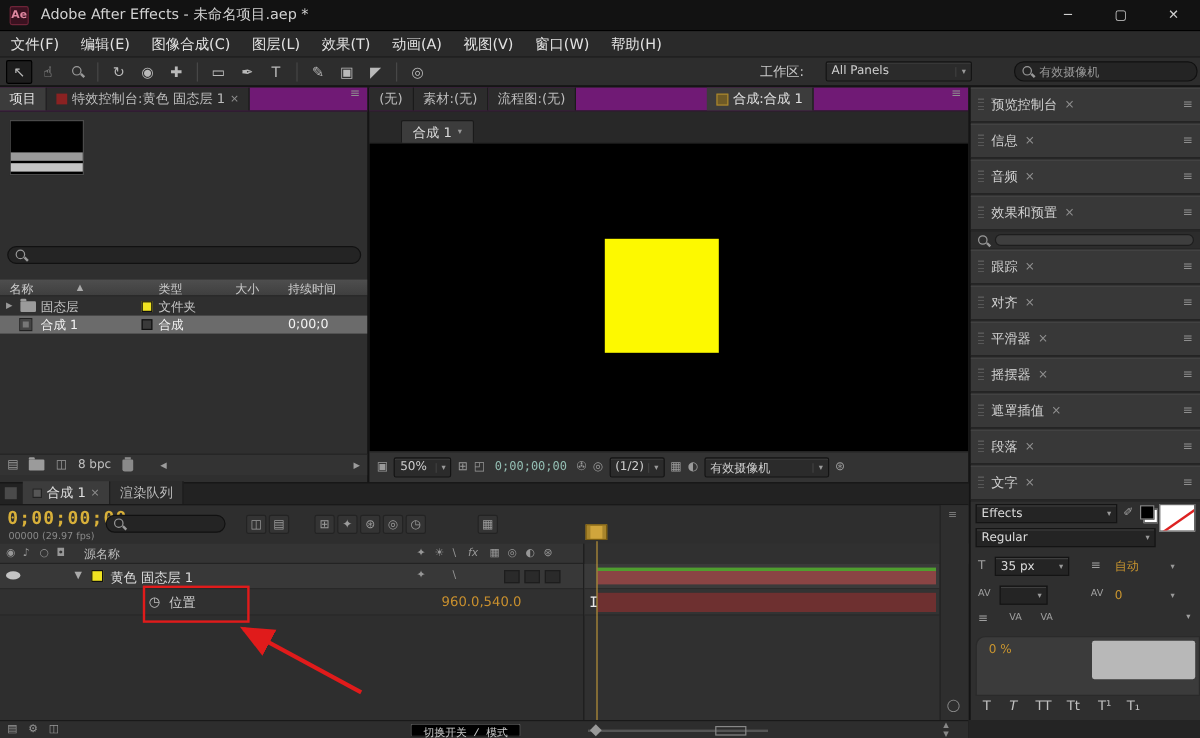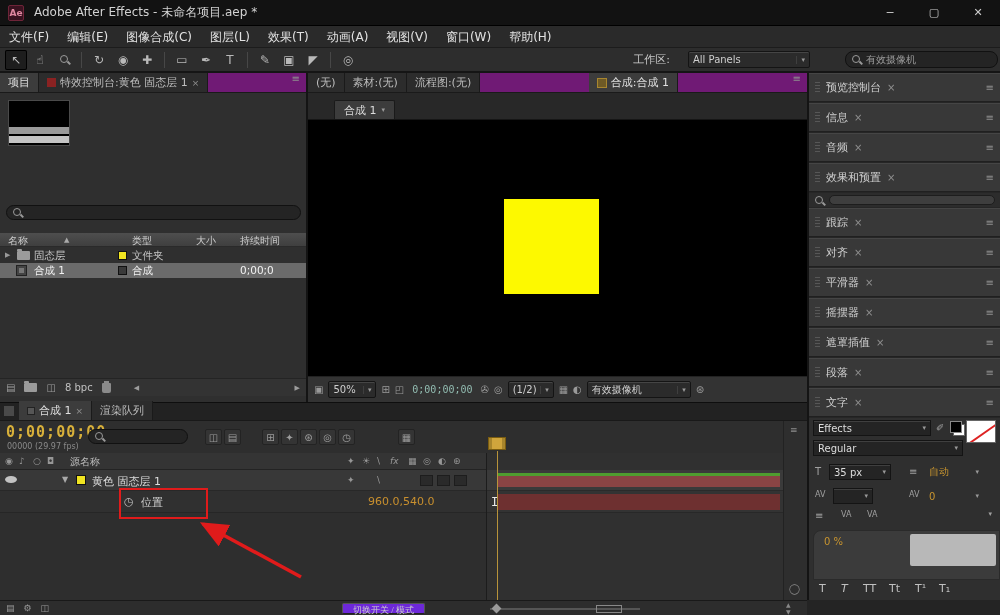--- a/index.html
+++ b/index.html
@@ -147,21 +147,21 @@
 #bar-prop{position:absolute;left:11px;top:41px;width:282px;height:16px;background:#6e3030;z-index:2}
 #tl-right-strip{position:absolute;left:783px;top:18px;width:24px;bottom:0;background:#2e2e2e;border-left:1px solid #222}
 .tlci2{position:absolute;left:6px;top:4px;font-size:9px;color:#8d8d8d}
 .ring{position:absolute;left:5px;bottom:6px;font-size:10px;color:#8d8d8d}
 #playhead-line{position:absolute;left:497px;top:48px;bottom:0;width:1px;background:#d0a53c;opacity:.85;z-index:5}
 .ibeam{position:absolute;left:491px;top:92px;font-family:"DejaVu Sans Mono",monospace;font-size:12px;color:#e8e8e8;z-index:7}
 
 
 #statusbar{position:absolute;left:0;top:600px;width:807px;height:15px;background:#2d2d2d;border-top:1px solid #191919;display:flex;align-items:center;gap:9px;padding-left:6px}
 .sbicon{color:#999;font-size:9px}
-#sb-toggle{position:absolute;left:342px;top:2px;height:11px;padding:0 10px;font-size:9px;background:#6d28d9;color:#ccc;border:1px solid #555;border-bottom-color:#222;border-radius:2px;font-family:Liberation Serif, serif}
+#sb-toggle{position:absolute;left:342px;top:2px;height:11px;padding:0 10px;font-size:9px;background:#000000;color:#ccc;border:1px solid #555;border-bottom-color:#222;border-radius:2px;font-family:Liberation Mono, monospace}
 #sb-slider{position:absolute;left:490px;top:7px;width:150px;height:2px;background:#555}
 .sb-handle{position:absolute;left:3px;top:-3px;width:7px;height:7px;background:#999;transform:rotate(45deg)}
 .sb-window{position:absolute;right:18px;top:-3px;width:26px;height:8px;border:1px solid #888}
 .sb-up{position:absolute;left:786px;top:0;font-size:6px;color:#888}
 .sb-down{position:absolute;left:786px;top:7px;font-size:6px;color:#888}
 #corner{position:absolute;left:807px;top:600px;width:193px;height:15px;background:#242424}
 
 
 #annot-rect{position:absolute;left:119px;top:488px;width:89px;height:31px;border:2px solid #e01b1b;z-index:80}
 #annot-arrow{position:absolute;left:0;top:0;z-index:80;pointer-events:none}

